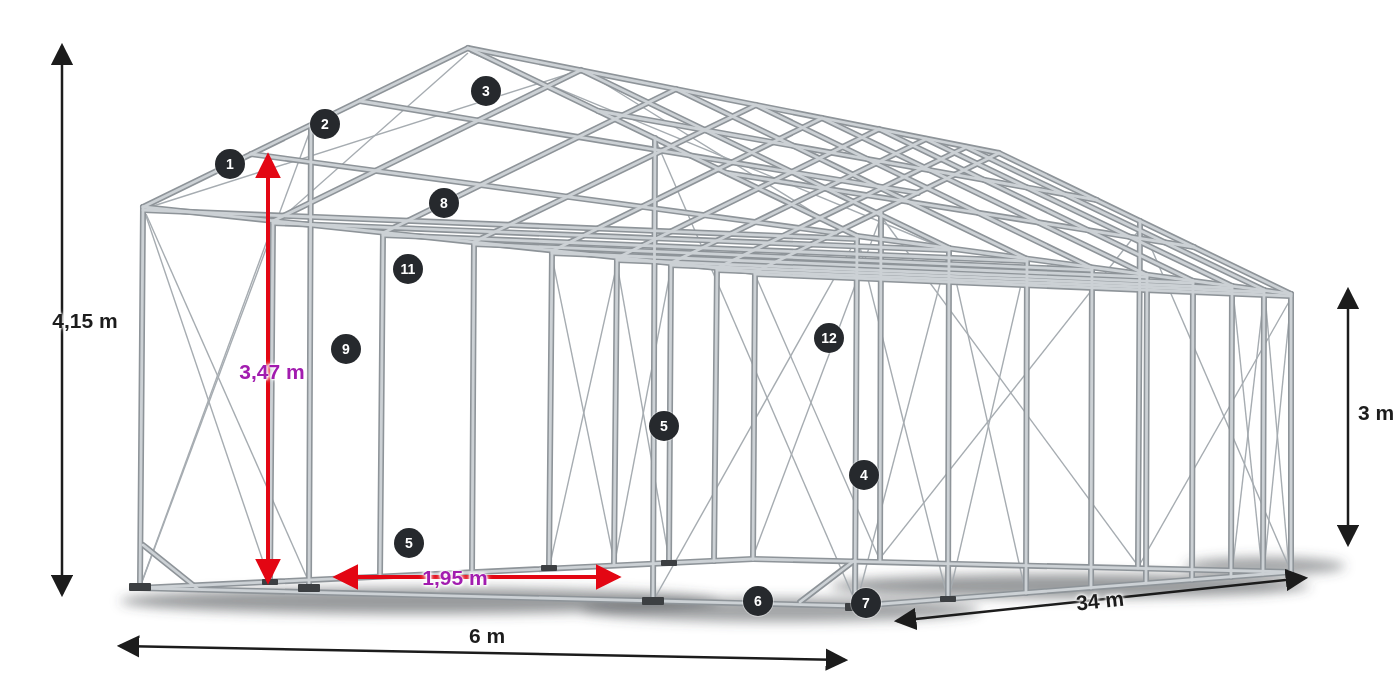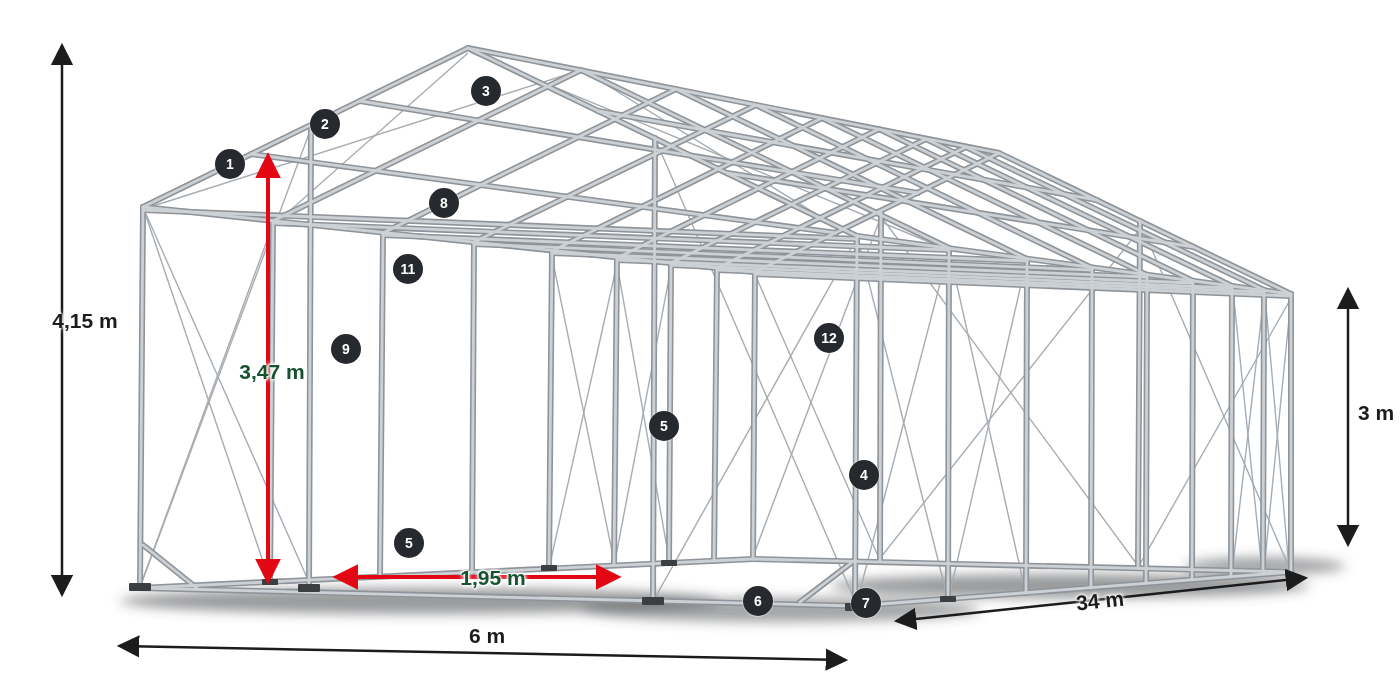--- a/index.html
+++ b/index.html
@@ -7,21 +7,21 @@
     position:relative; width:1400px; height:700px; overflow:hidden;
     background:#ffffff; font-family:"Liberation Sans", sans-serif;
   }
   .canvas svg { position:absolute; left:0; top:0; }
   .dim-label {
     position:absolute; font-weight:bold; font-size:21px; color:#1c1c1c;
     text-align:center; line-height:24px; white-space:nowrap;
     text-shadow: 0 0 3px #fff, 0 0 3px #fff, 0 0 6px #fff;
   }
   .dim-label.red {
-    color:#14532d;
+    color:#a21caf;
     text-shadow: 0 0 2px #fff, 0 0 4px #fff, 0 0 6px #fff, 1px 1px 2px #fff, -1px -1px 2px #fff;
   }
   .dim-label.tilt { transform: rotate(-6deg); }
   .badge {
     position:absolute; width:30px; height:30px; border-radius:50%;
     background:#26292d; color:#ffffff; font-size:14px; font-weight:bold;
     display:flex; align-items:center; justify-content:center;
     box-shadow: 0 0 0 1px rgba(255,255,255,.35);
   }
 </style>
@@ -166,21 +166,21 @@
       <line x1="1348" y1="290" x2="1348" y2="544" stroke="#1c1c1c" stroke-width="2.5" marker-start="url(#ab)" marker-end="url(#ab)"></line>
       <line x1="120" y1="646" x2="845" y2="660" stroke="#1c1c1c" stroke-width="2.5" marker-start="url(#ab)" marker-end="url(#ab)"></line>
       <line x1="897" y1="621" x2="1305" y2="578" stroke="#1c1c1c" stroke-width="2.5" marker-start="url(#ab)" marker-end="url(#ab)"></line>
       <line x1="268" y1="156" x2="268" y2="581" stroke="#e30613" stroke-width="4" marker-start="url(#ar)" marker-end="url(#ar)"></line>
       <line x1="336" y1="577" x2="618" y2="577" stroke="#e30613" stroke-width="4" marker-start="url(#ar)" marker-end="url(#ar)"></line>
     </g>
   </svg>
 
   <div class="dim-label" style="left:30px; top:309px; width:110px;">4,15 m</div>
   <div class="dim-label red" style="left:217px; top:360px; width:110px;">3,47 m</div>
-  <div class="dim-label red" style="left:438px; top:566px; width:110px;">1,95 m</div>
+  <div class="dim-label red" style="left:400px; top:566px; width:110px;">1,95 m</div>
   <div class="dim-label" style="left:1350px; top:401px; width:52px;">3 m</div>
   <div class="dim-label" style="left:432px; top:624px; width:110px;">6 m</div>
   <div class="dim-label tilt" style="left:1045px; top:589px; width:110px;">34 m</div>
 
   <div class="badge" style="left:215px; top:149px;">1</div>
   <div class="badge" style="left:310px; top:109px;">2</div>
   <div class="badge" style="left:471px; top:76px;">3</div>
   <div class="badge" style="left:849px; top:460px;">4</div>
   <div class="badge" style="left:649px; top:411px;">5</div>
   <div class="badge" style="left:743px; top:586px;">6</div>

